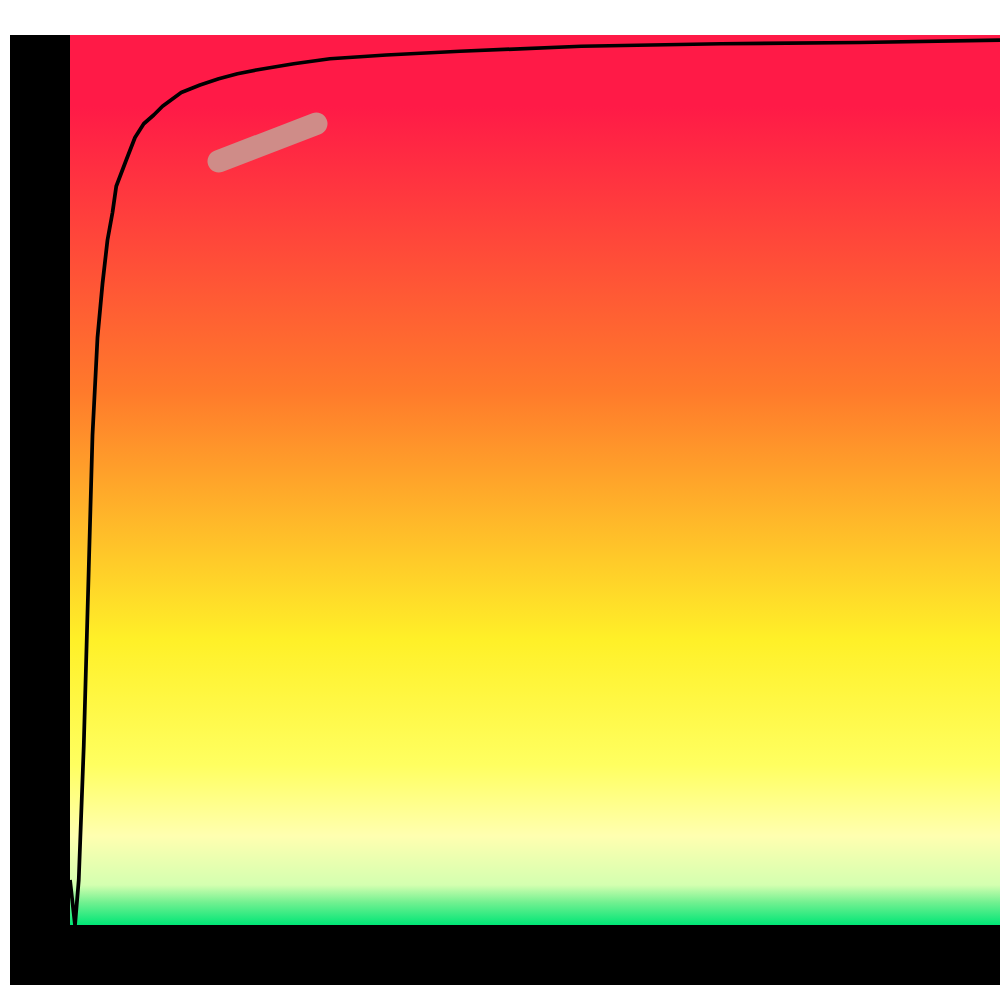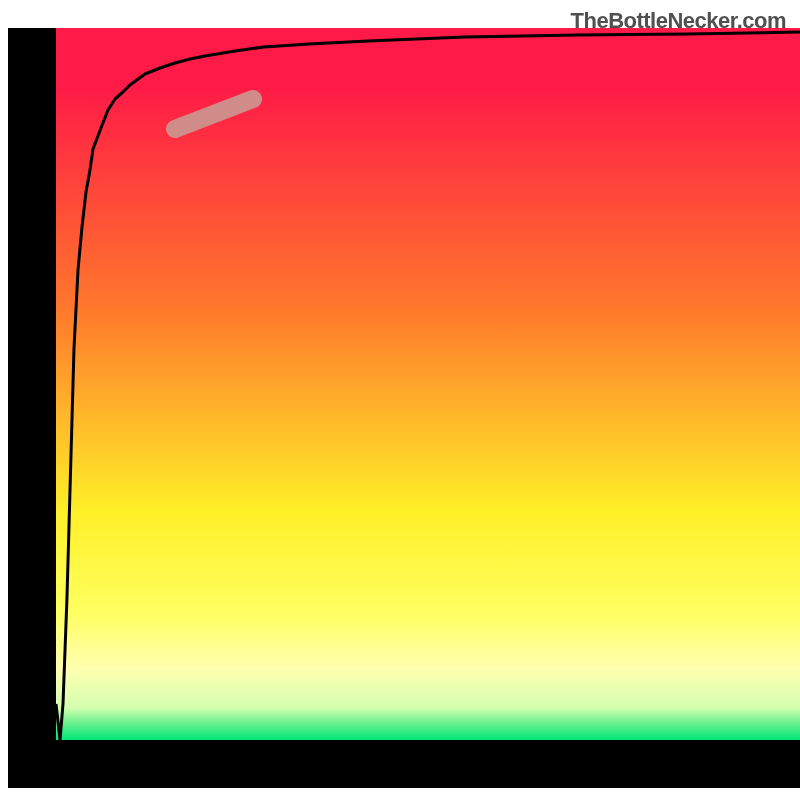--- a/index.html
+++ b/index.html
@@ -80,14 +80,13 @@
              L 235 51
              L 264 47
              L 309 44
              L 368 41
              L 465 37
              L 577 35
              L 688 34
              L 800 32" stroke="#000000" stroke-width="3" fill="none" stroke-linejoin="round"></path>
   </svg>
 
-  <div class="attribution">TheBottleNecker.com</div>
 </div>
 
 </body></html>

